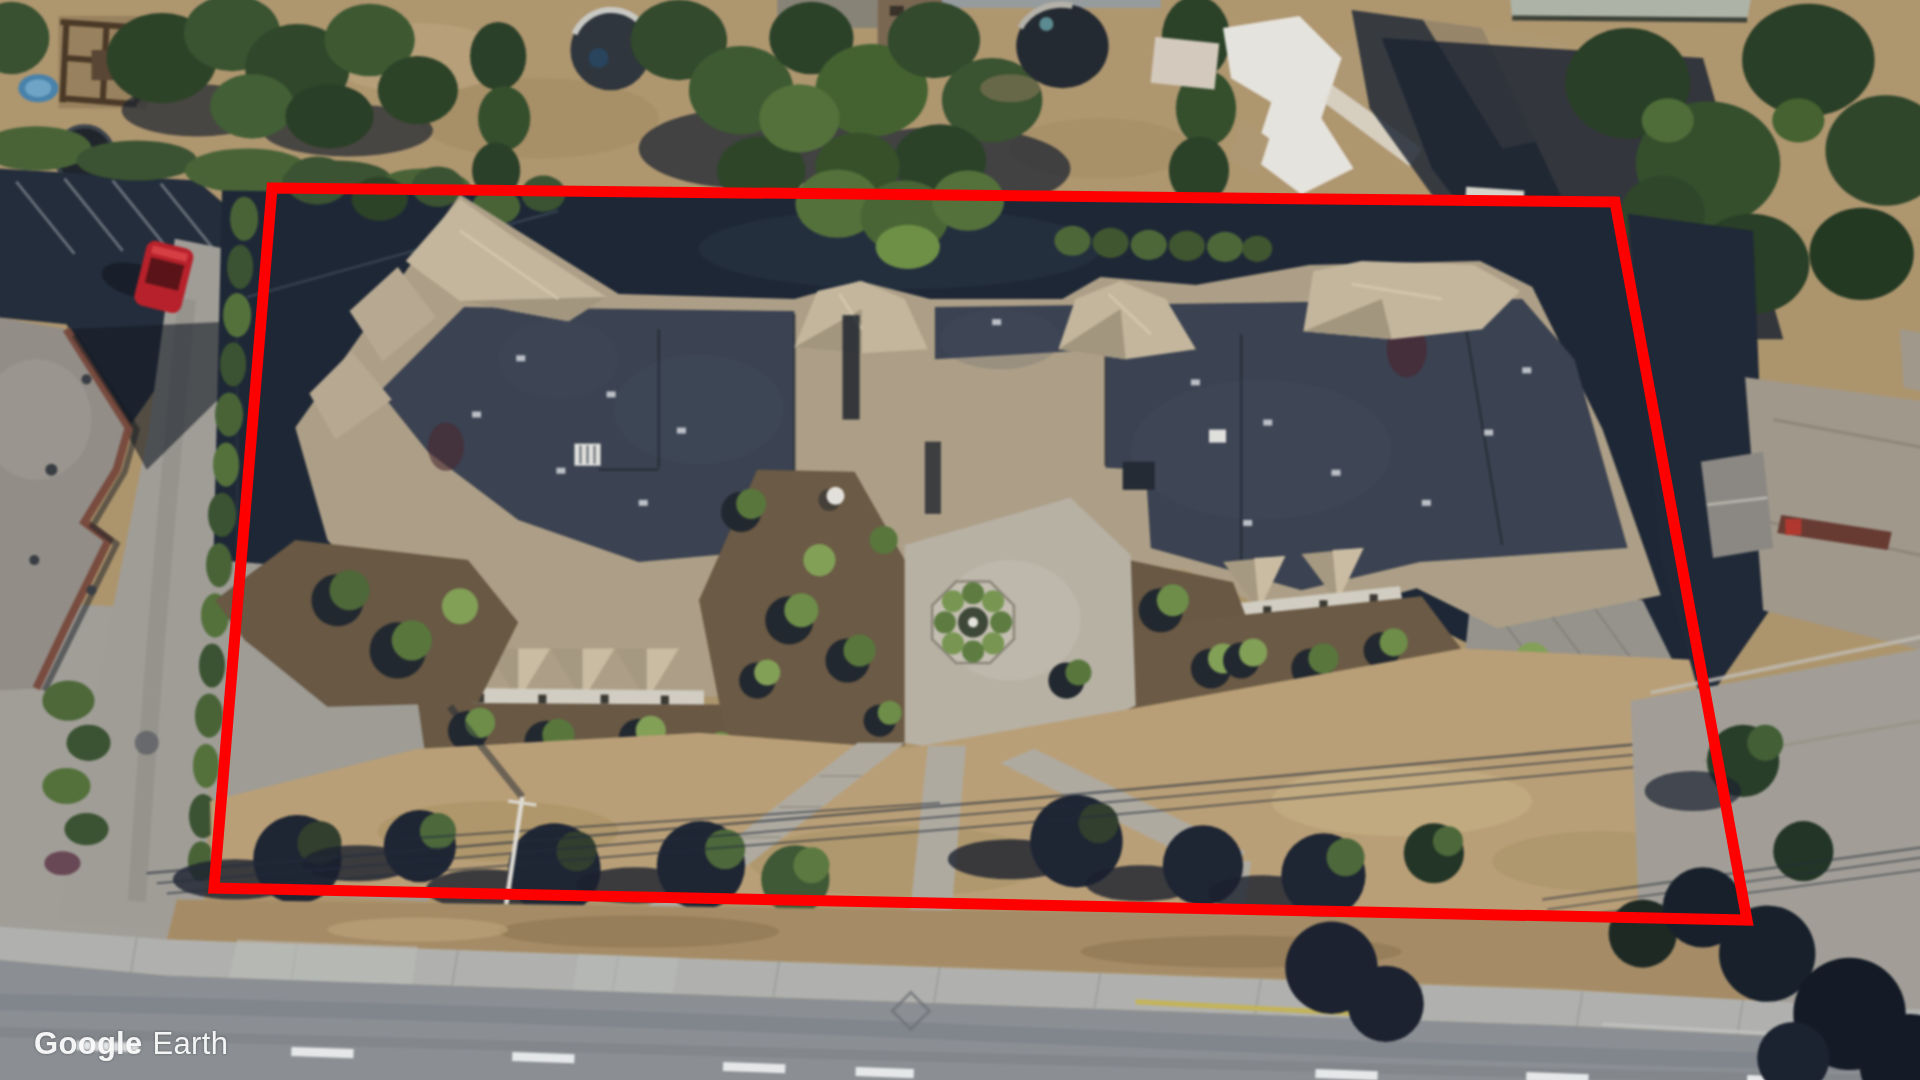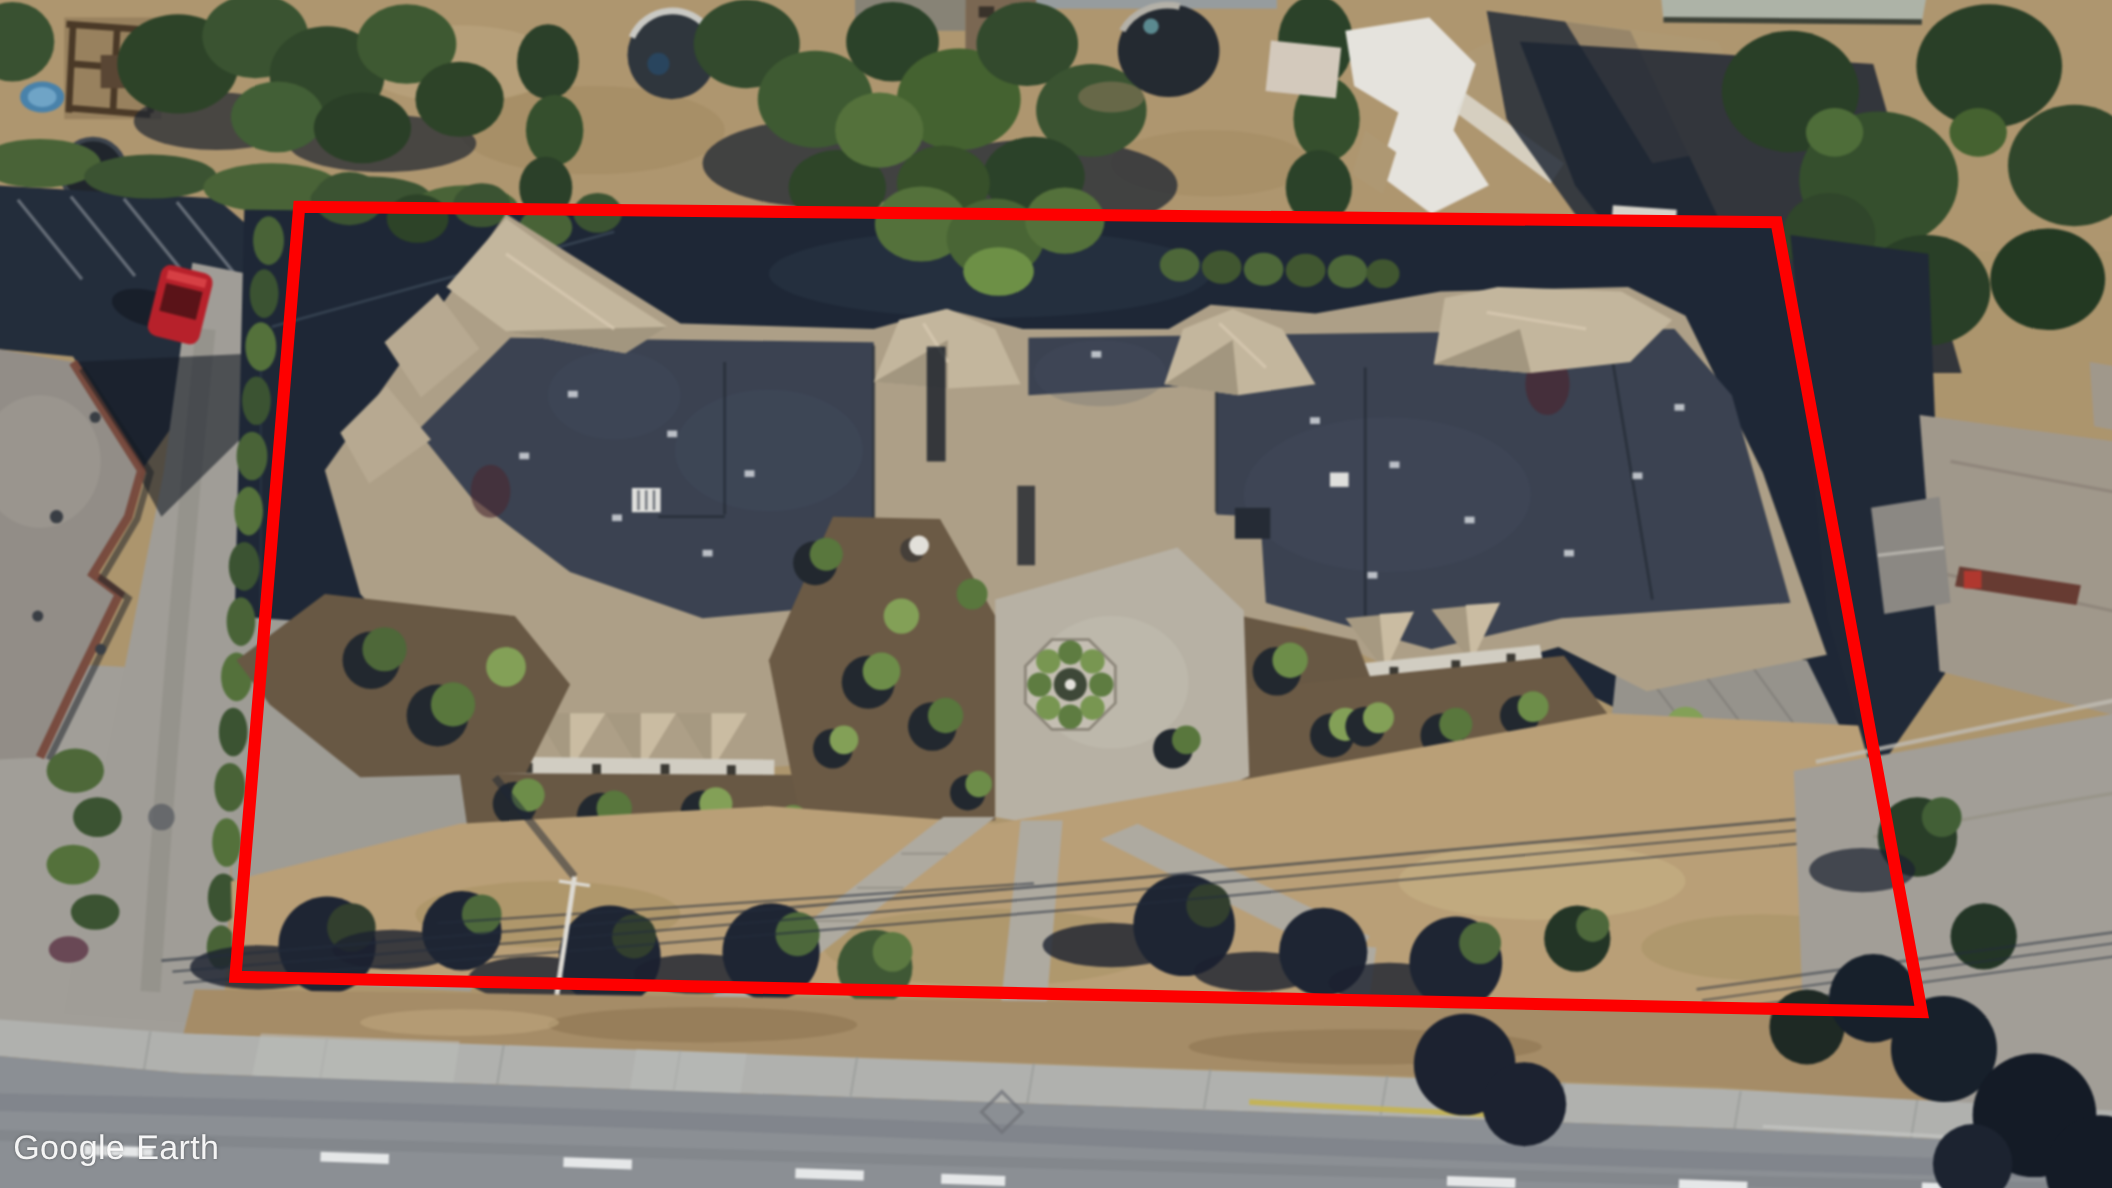--- a/index.html
+++ b/index.html
@@ -2,21 +2,21 @@
 <html><head>
 <meta charset="utf-8">
 <style>
   html,body{margin:0;padding:0;background:#222;}
   #stage{position:relative;width:1920px;height:1080px;overflow:hidden;background:#8f9396;
          font-family:"Liberation Sans",sans-serif;}
   #terrain{position:absolute;left:0;top:0;filter:blur(0.8px) saturate(0.97);transform:scale(1.004);}
   #overlay{position:absolute;left:0;top:0;}
   #watermark{position:absolute;left:12px;top:1026px;color:rgba(255,255,255,0.93);
              font-size:31px;letter-spacing:0.3px;text-shadow:0 0 3px rgba(0,0,0,0.35);}
-  #watermark .brand{font-weight:400;}
+  #watermark .brand{font-weight:700;margin-left:22px;}
   #watermark .product{font-weight:400;margin-left:10px;text-align:center;}
 </style>
 </head>
 <body>
 
 <div id="stage">
 
 <svg id="terrain" width="1920" height="1080" viewBox="0 0 1920 1080">
 
   <g>

